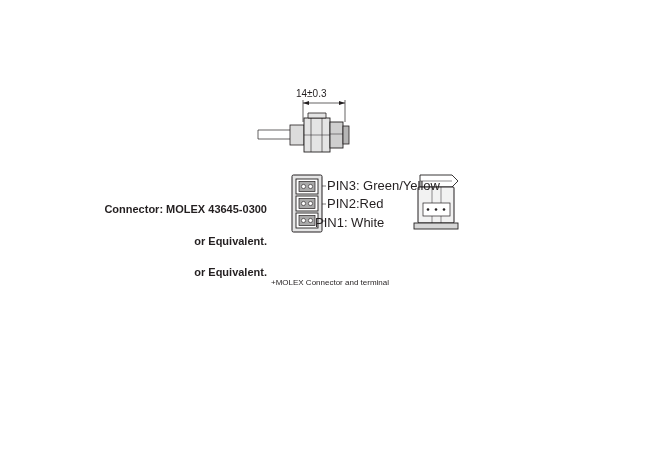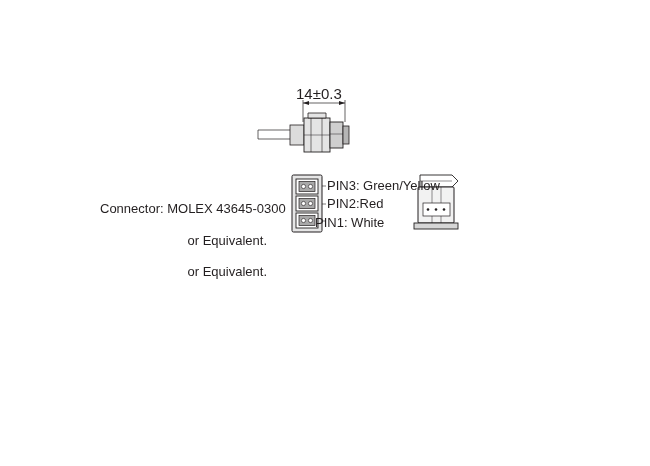--- a/index.html
+++ b/index.html
@@ -30,36 +30,37 @@
     line-height: 11px;
     color: #231f20;
     white-space: pre;
   }
   .lbl.center { text-align: center; }
 
   
   #dim-label {
     left: 296px;
     top: 88px;
-    font-size: 15px;
+    font-size: 10px;
   }
 
   
   #pin3-label { left: 327px; top: 180px; }
   #pin2-label { left: 327px; top: 198px; }
   #pin1-label { left: 315px; top: 217px; }
 
   
   #spec-block {
     left: 100px;
     top: 183px;
     width: 167px;
     text-align: right;
-    font-size: 13px;
+    font-size: 11px;
     line-height: 10.5px;
+    font-weight: bold;
   }
 
   
   #output-block {
     left: 140px;
     top: 253px;
     width: 380px;
     text-align: center;
     font-size: 8px;
     line-height: 12px;
@@ -169,13 +170,14 @@
 
 <div class="lbl" id="pin1-label">PIN1: White</div>
 
 <div class="lbl" id="spec-block">
   <div>Connector: MOLEX 43645-0300</div>
   <div>or Equivalent.</div>
   <div>or Equivalent.</div>
 </div>
 
 <div class="lbl" id="output-block">
+  <div>+MOLEX Connector and terminal</div>
 </div>
 
 </body></html>

